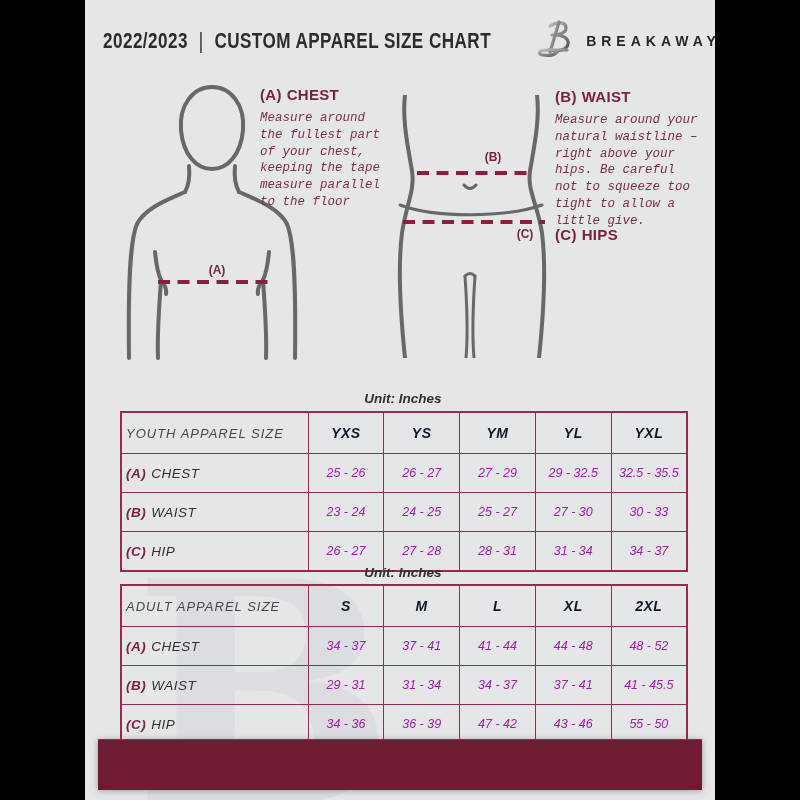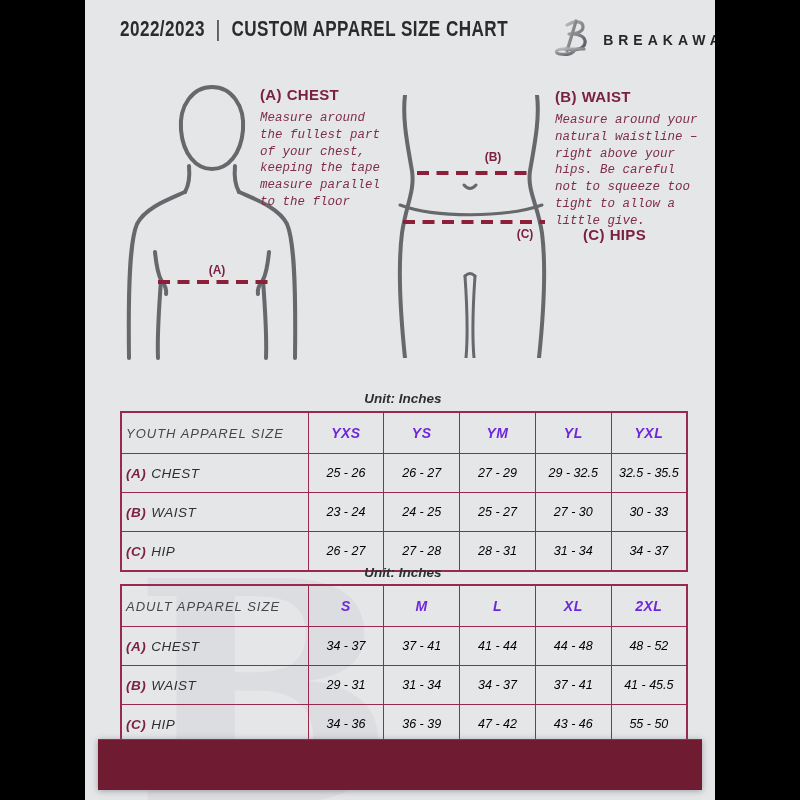--- a/index.html
+++ b/index.html
@@ -5,36 +5,36 @@
   html,body{margin:0;padding:0;width:800px;height:800px;background:#000;overflow:hidden;
     font-family:"Liberation Sans",sans-serif;}
   .stage{position:relative;width:800px;height:800px;background:#000;}
   .page{position:absolute;left:85px;top:0;width:630px;height:800px;background:#e5e6e8;overflow:hidden;}
 
   
   .watermark{position:absolute;left:48px;top:540px;font-family:"DejaVu Serif",serif;
     font-size:310px;font-weight:bold;color:#dcdde0;line-height:1;z-index:0;user-select:none;}
 
   
-  .hdr{position:absolute;left:35px;top:18px;width:566px;height:46px;display:flex;
-    align-items:flex-start;justify-content:space-between;z-index:2;}
+  .hdr{position:absolute;left:18px;top:18px;width:566px;height:46px;display:flex;
+    align-items:center;justify-content:space-between;z-index:2;}
   .hdr-title{display:inline-flex;align-items:center;gap:12px;transform:scale(0.9,1.18);
     transform-origin:left center;font-weight:bold;font-size:19px;color:#2a2b2d;letter-spacing:0.5px;white-space:nowrap;}
   .hdr-pipe{font-weight:400;color:#2a2b2d;}
   .brand{display:flex;align-items:center;gap:10px;}
   .brand-name{font-weight:bold;font-size:14px;letter-spacing:5px;color:#26272a;}
 
   
   .instr{position:absolute;z-index:2;}
   .instr h3{margin:0 0 7px 0;font-size:15px;font-weight:bold;color:#7a2040;letter-spacing:0.3px;}
   .instr h3 .lbl{margin-right:5px;}
   .instr p{margin:0;font-style:italic;font-size:12.5px;line-height:1.34;color:#7e2d4b;white-space:pre-line;font-family:Liberation Mono, monospace;}
   .instr-a{left:175px;top:86px;width:135px;}
   .instr-b{left:470px;top:88px;width:150px;}
-  .instr-c{left:470px;top:226px;width:152px;margin-left:28px;}
+  .instr-c{left:470px;top:226px;width:152px;}
 
   
   .fig{position:absolute;z-index:1;}
   .fig-left{left:40px;top:82px;}
   .fig-right{left:300px;top:95px;}
   .dlabel{position:absolute;z-index:2;width:30px;text-align:center;font-weight:bold;
     font-size:12px;color:#7c2240;}
   .dlabel-a{left:117px;top:263px;}
   .dlabel-b{left:393px;top:150px;}
   .dlabel-c{left:425px;top:227px;}
@@ -46,26 +46,26 @@
     font-weight:600;font-size:13.5px;color:#2e2f31;z-index:2;}
   .yt-title{top:372px;} .yt-unit{top:391px;}
   .at-title{top:546px;} .at-unit{top:565px;}
 
   
   table.size{position:absolute;left:35px;width:566px;border-collapse:collapse;
     table-layout:fixed;z-index:2;background:transparent;border:2.5px solid #99294d;}
   .yt-table{top:411px;} .at-table{top:584px;}
   table.size th,table.size td{border:1.6px solid #99294d;height:30px;padding:4px;font-style:italic;}
   table.size tr.hrow th{height:32px;}
-  th.szcol{font-size:14px;font-weight:700;color:#6d28d9;letter-spacing:0.5px;text-align:center;}
+  th.szcol{font-size:14px;font-weight:700;color:#0f172a;letter-spacing:0.5px;text-align:center;}
   th.lblcol{text-align:left;padding-left:13px;font-weight:400;font-size:13px;
     letter-spacing:1px;color:#46474a;}
   td.rlabel{text-align:left;padding-left:13px;font-size:13.5px;color:#2f3032;letter-spacing:0.5px;}
   td.rlabel .pfx{font-weight:bold;color:#7c2240;margin-right:5px;}
-  td.val{text-align:center;font-size:12.5px;color:#000000;}
+  td.val{text-align:center;font-size:12.5px;color:#a21caf;}
 
   
   .footer-bar{position:absolute;left:13px;top:739px;width:604px;height:50px;background:#6f1c33;
     border-top:1.5px solid #8d3150;box-shadow:0 1px 6px rgba(90,90,100,0.5);z-index:3;}
 </style>
 </head>
 <body>
 
 <div class="stage">
   <div class="page">

